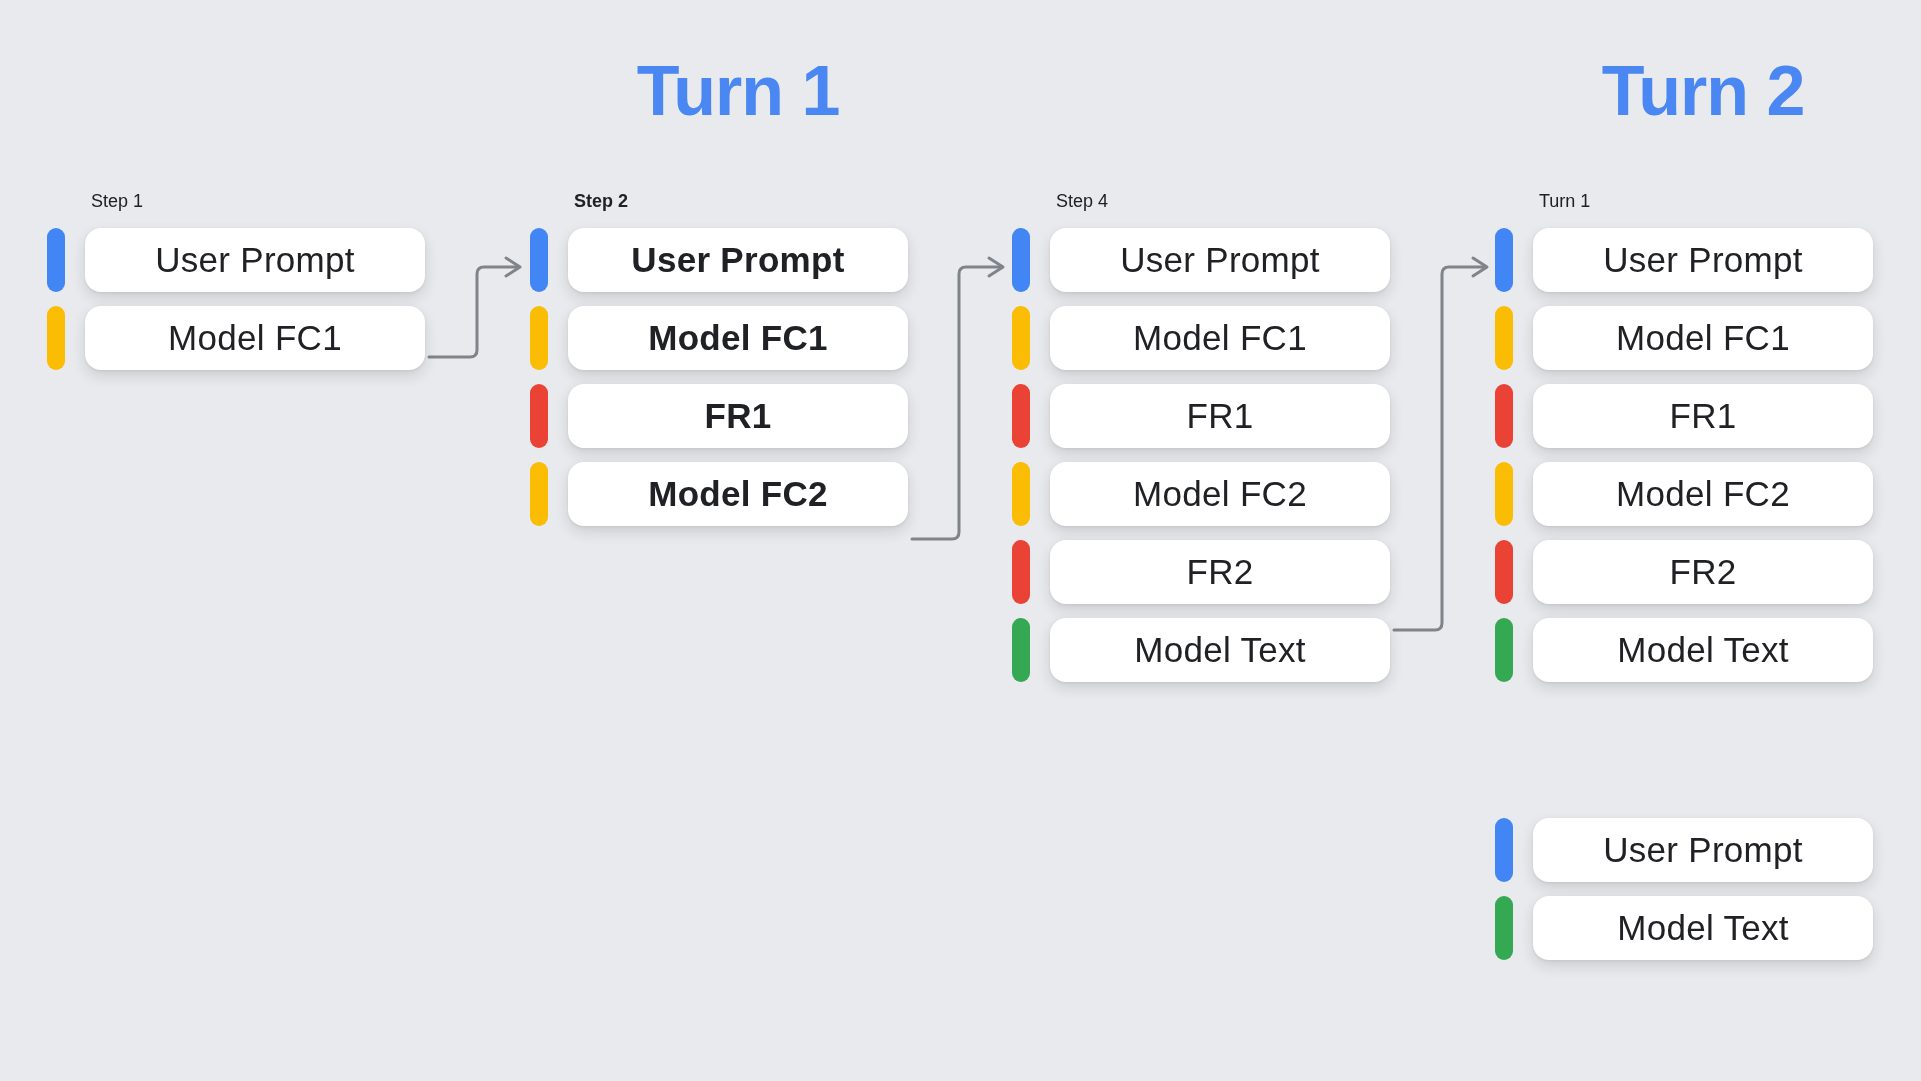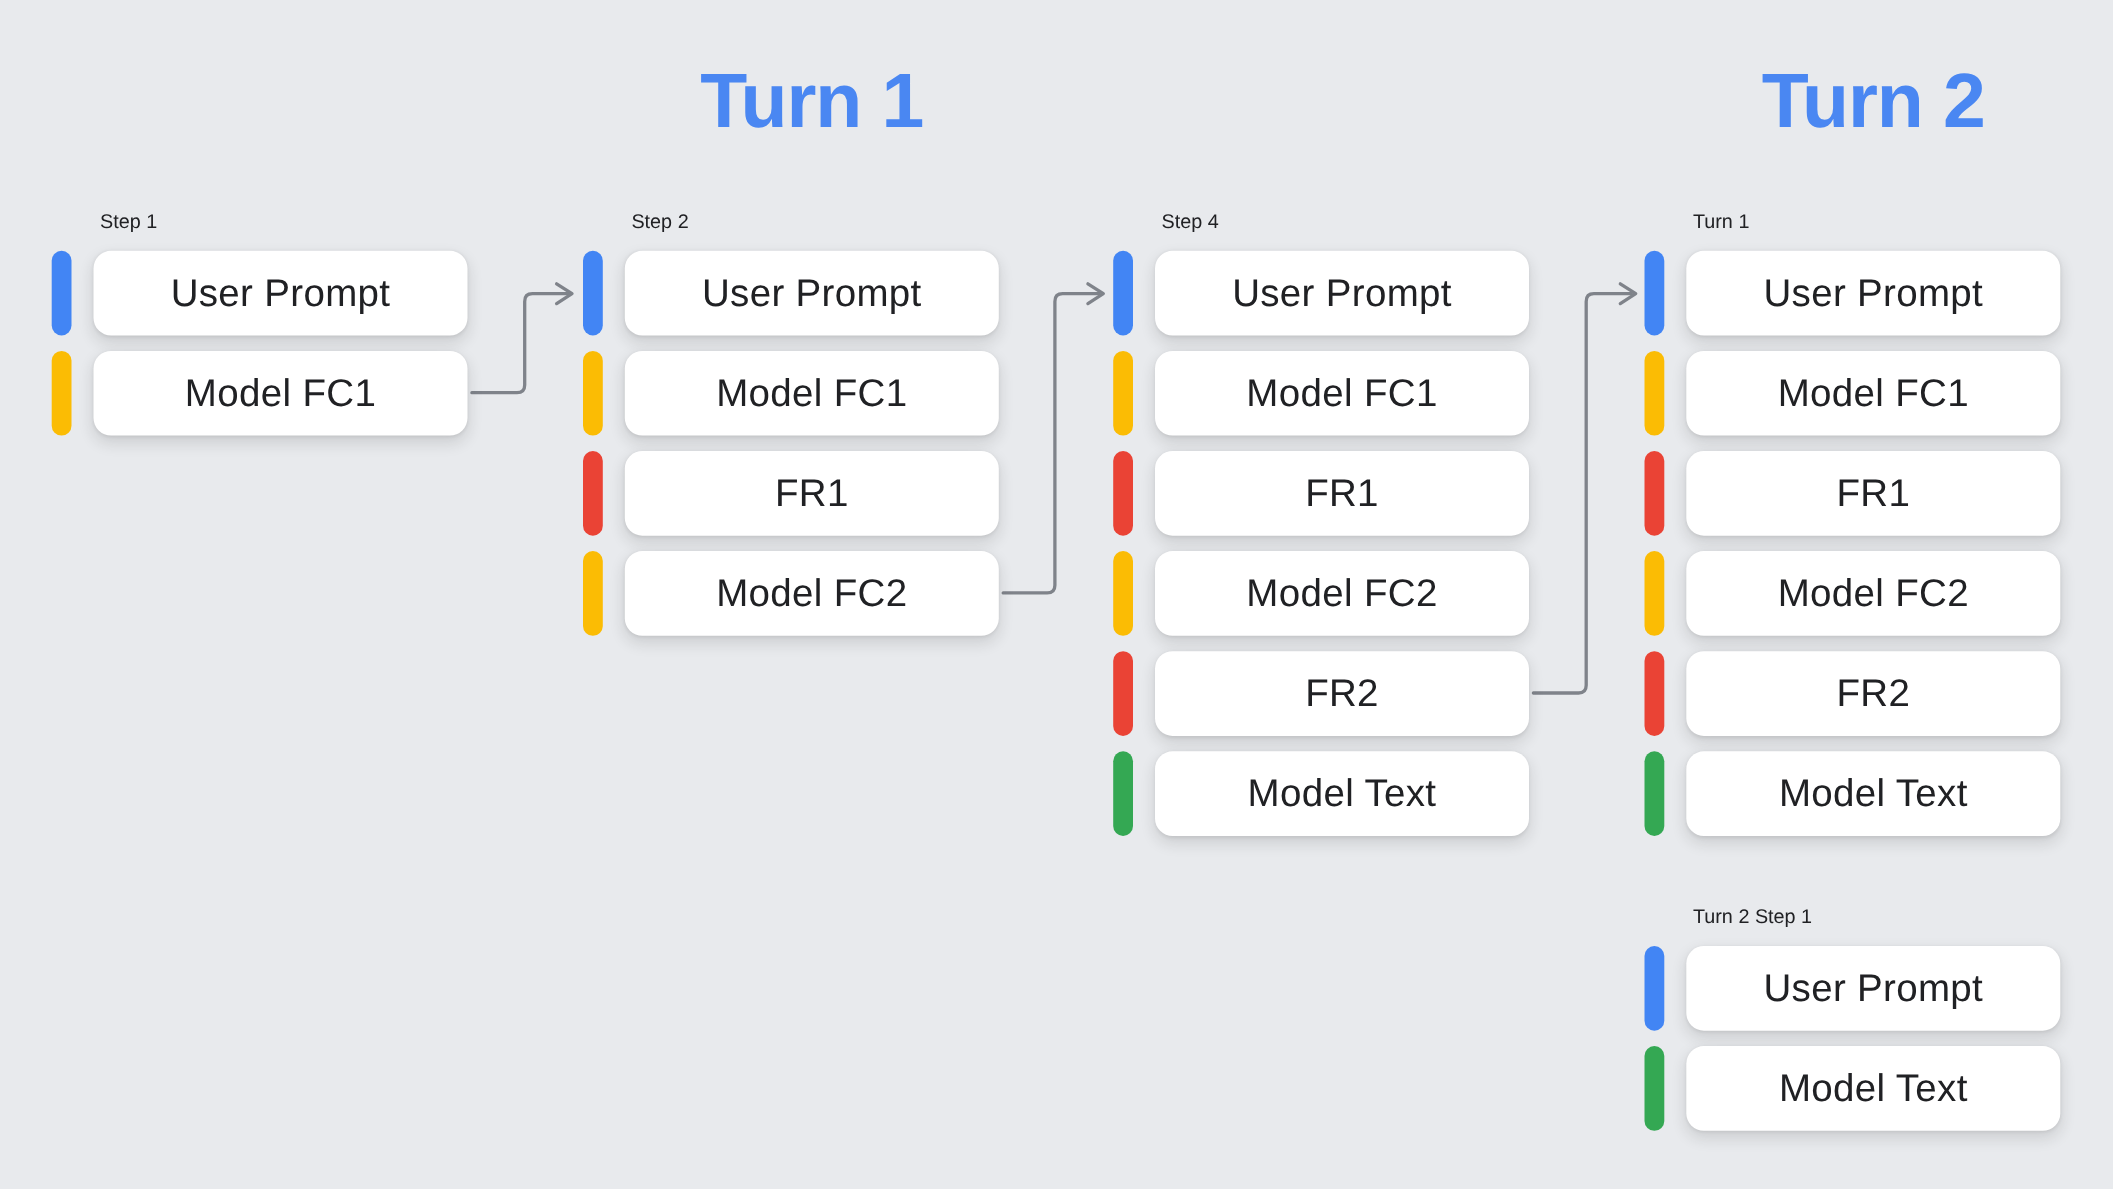--- a/index.html
+++ b/index.html
@@ -42,21 +42,21 @@
   }
   .col-label{
     font-size:18px;
     line-height:30px;
     color:var(--color-text);
     margin:0 0 12px 44px;
     white-space:nowrap;
   }
   .row{
     display:flex;
-    height:77px;
+    height:64px;
     margin-bottom:14px;
   }
   .bar{
     flex:0 0 18px;
     width:18px;
     border-radius:9px;
     margin-right:20px;
     background:#ccc;
   }
   .card{
@@ -114,21 +114,21 @@
         </div>
     </div>
     <div class="row">
       <span class="bar" style="background: rgb(251, 188, 4);"></span>
       <div class="card">
           <span>Model FC1</span>
         </div>
     </div>
   </section>
 
-  <section class="column" style="left:530px; top:186px;">
+  <section class="column" style="left:530px; top:186px;font-weight:bold;">
     <div class="col-label">Step 2</div>
     <div class="row">
       <span class="bar" style="background: rgb(66, 133, 244);"></span>
       <div class="card">
           <span>User Prompt</span>
         </div>
     </div>
     <div class="row">
       <span class="bar" style="background: rgb(251, 188, 4);"></span>
       <div class="card">
@@ -223,21 +223,20 @@
     </div>
     <div class="row">
       <span class="bar" style="background: rgb(52, 168, 83);"></span>
       <div class="card">
           <span>Model Text</span>
         </div>
     </div>
   </section>
 
   <section class="column" style="left:1495px; top:818px;">
-    <div class="col-label">Turn 2 Step 1</div>
     <div class="row">
       <span class="bar" style="background: rgb(66, 133, 244);"></span>
       <div class="card">
           <span>User Prompt</span>
         </div>
     </div>
     <div class="row">
       <span class="bar" style="background: rgb(52, 168, 83);"></span>
       <div class="card">
           <span>Model Text</span>

